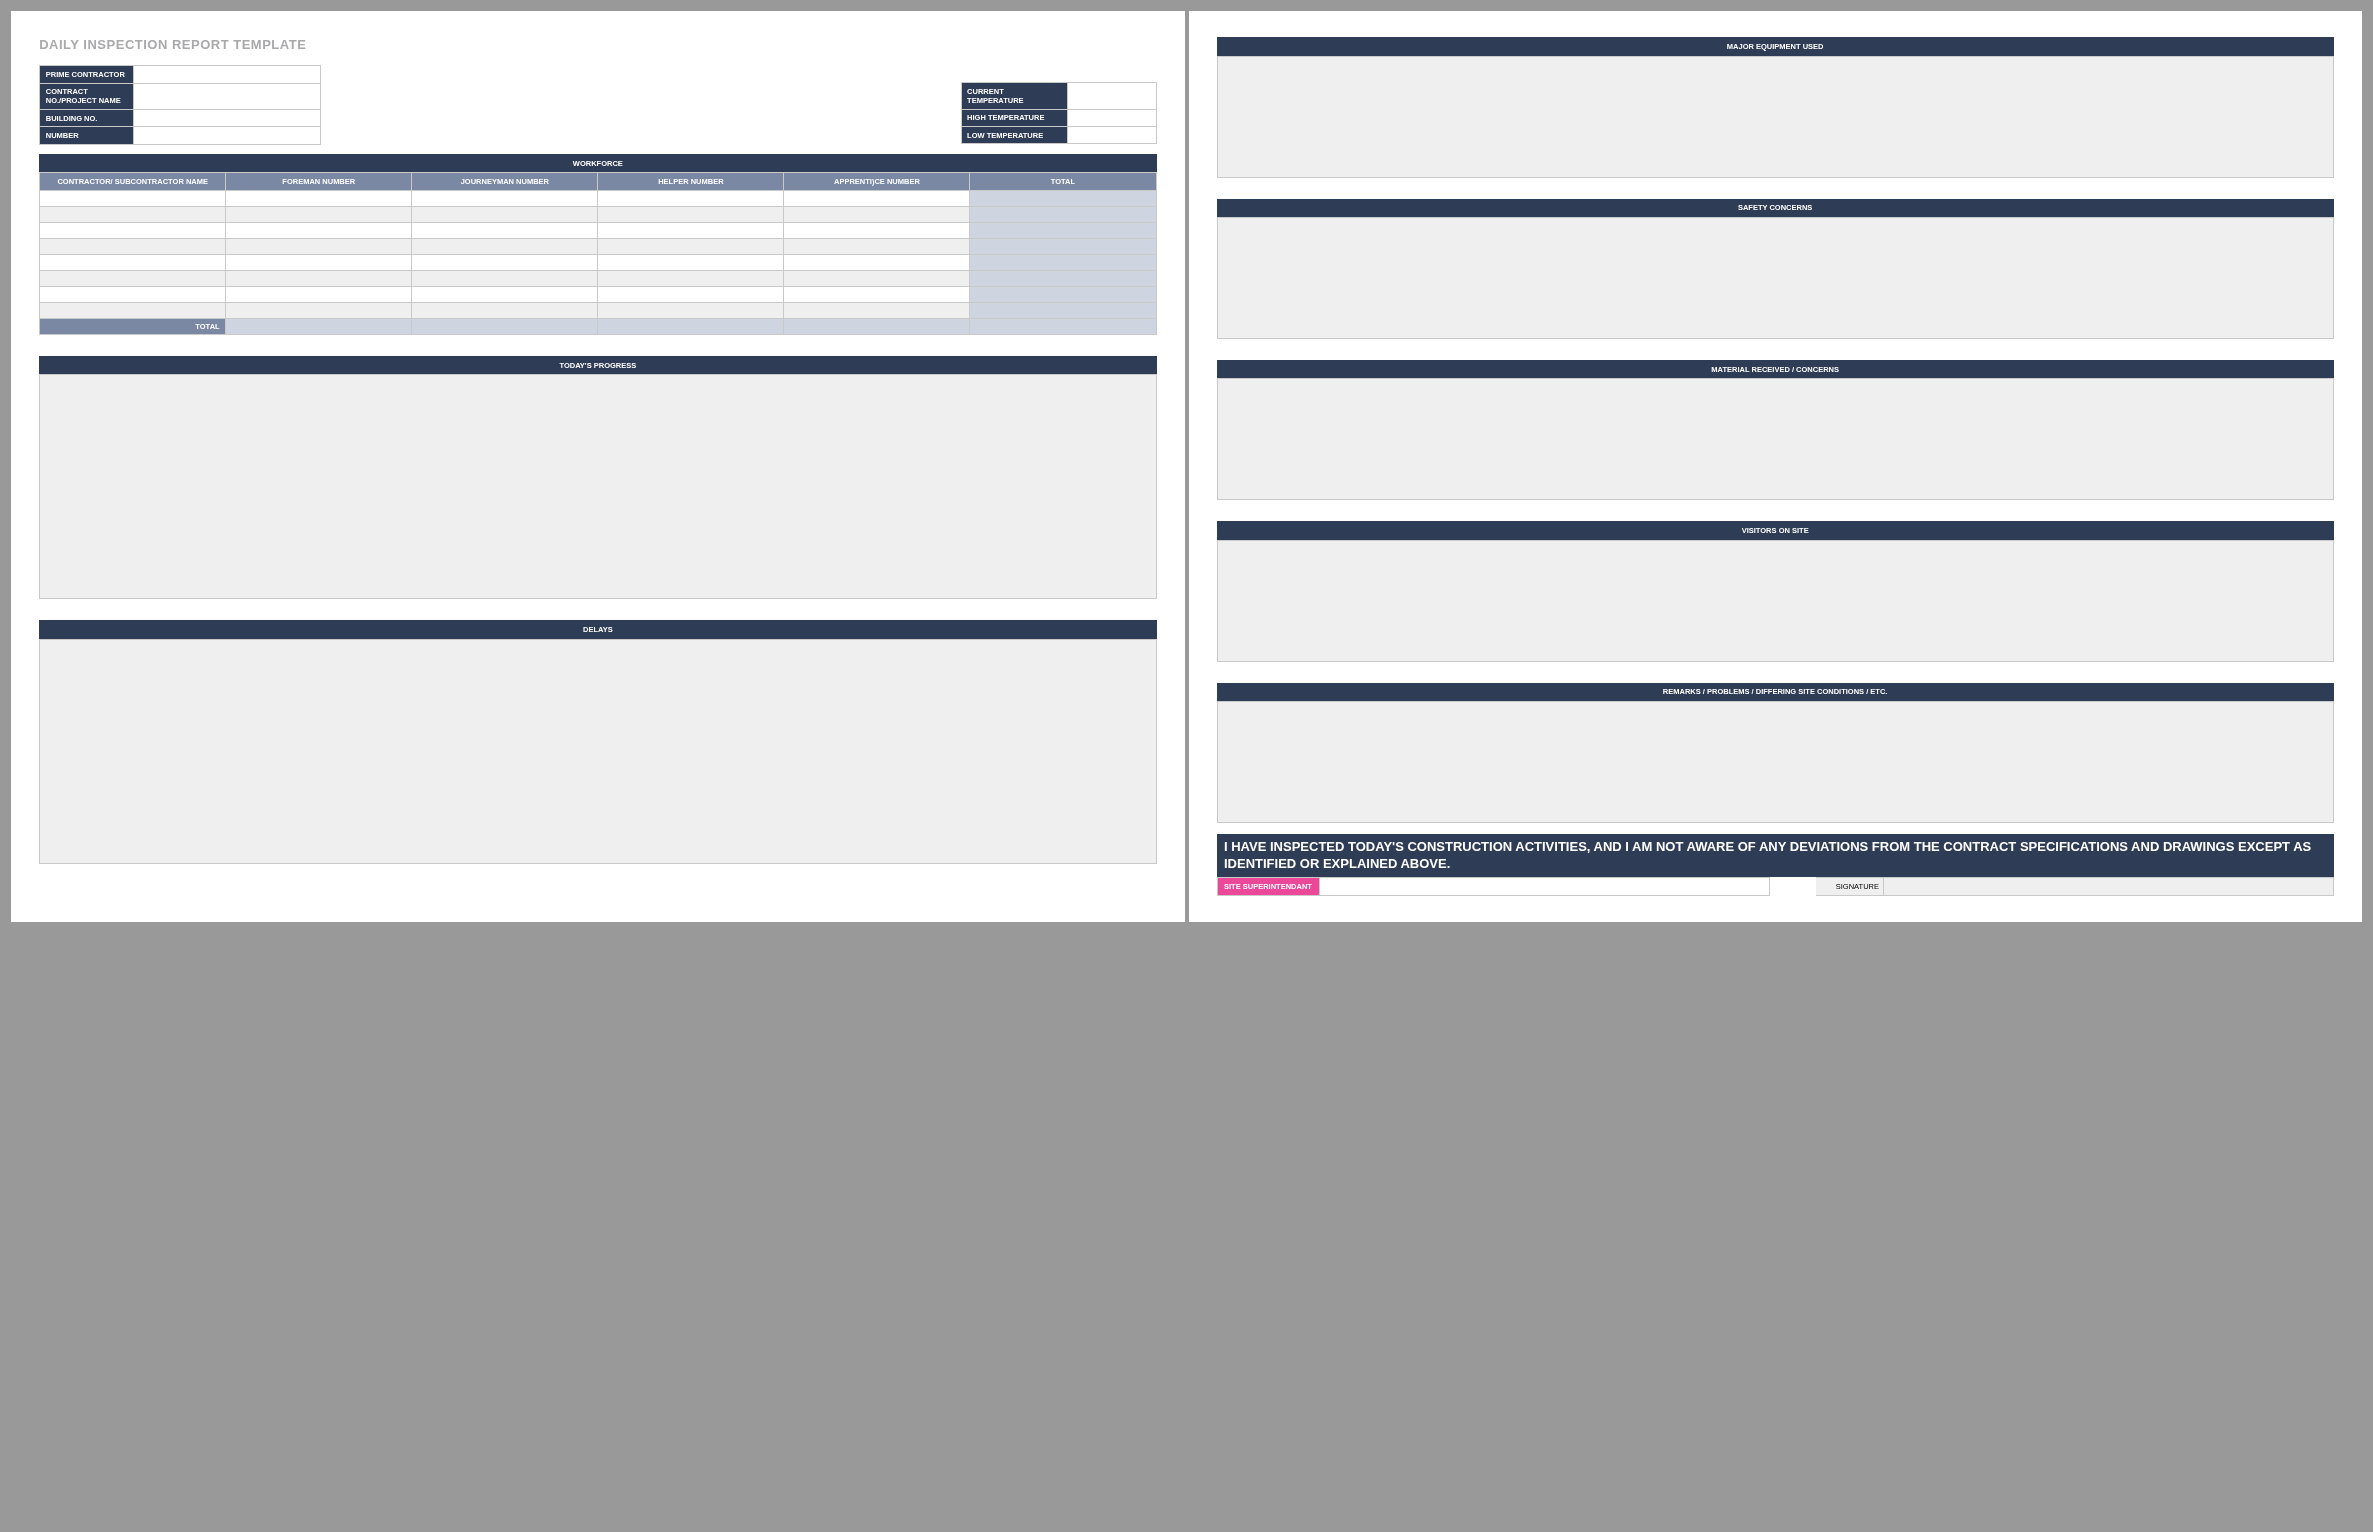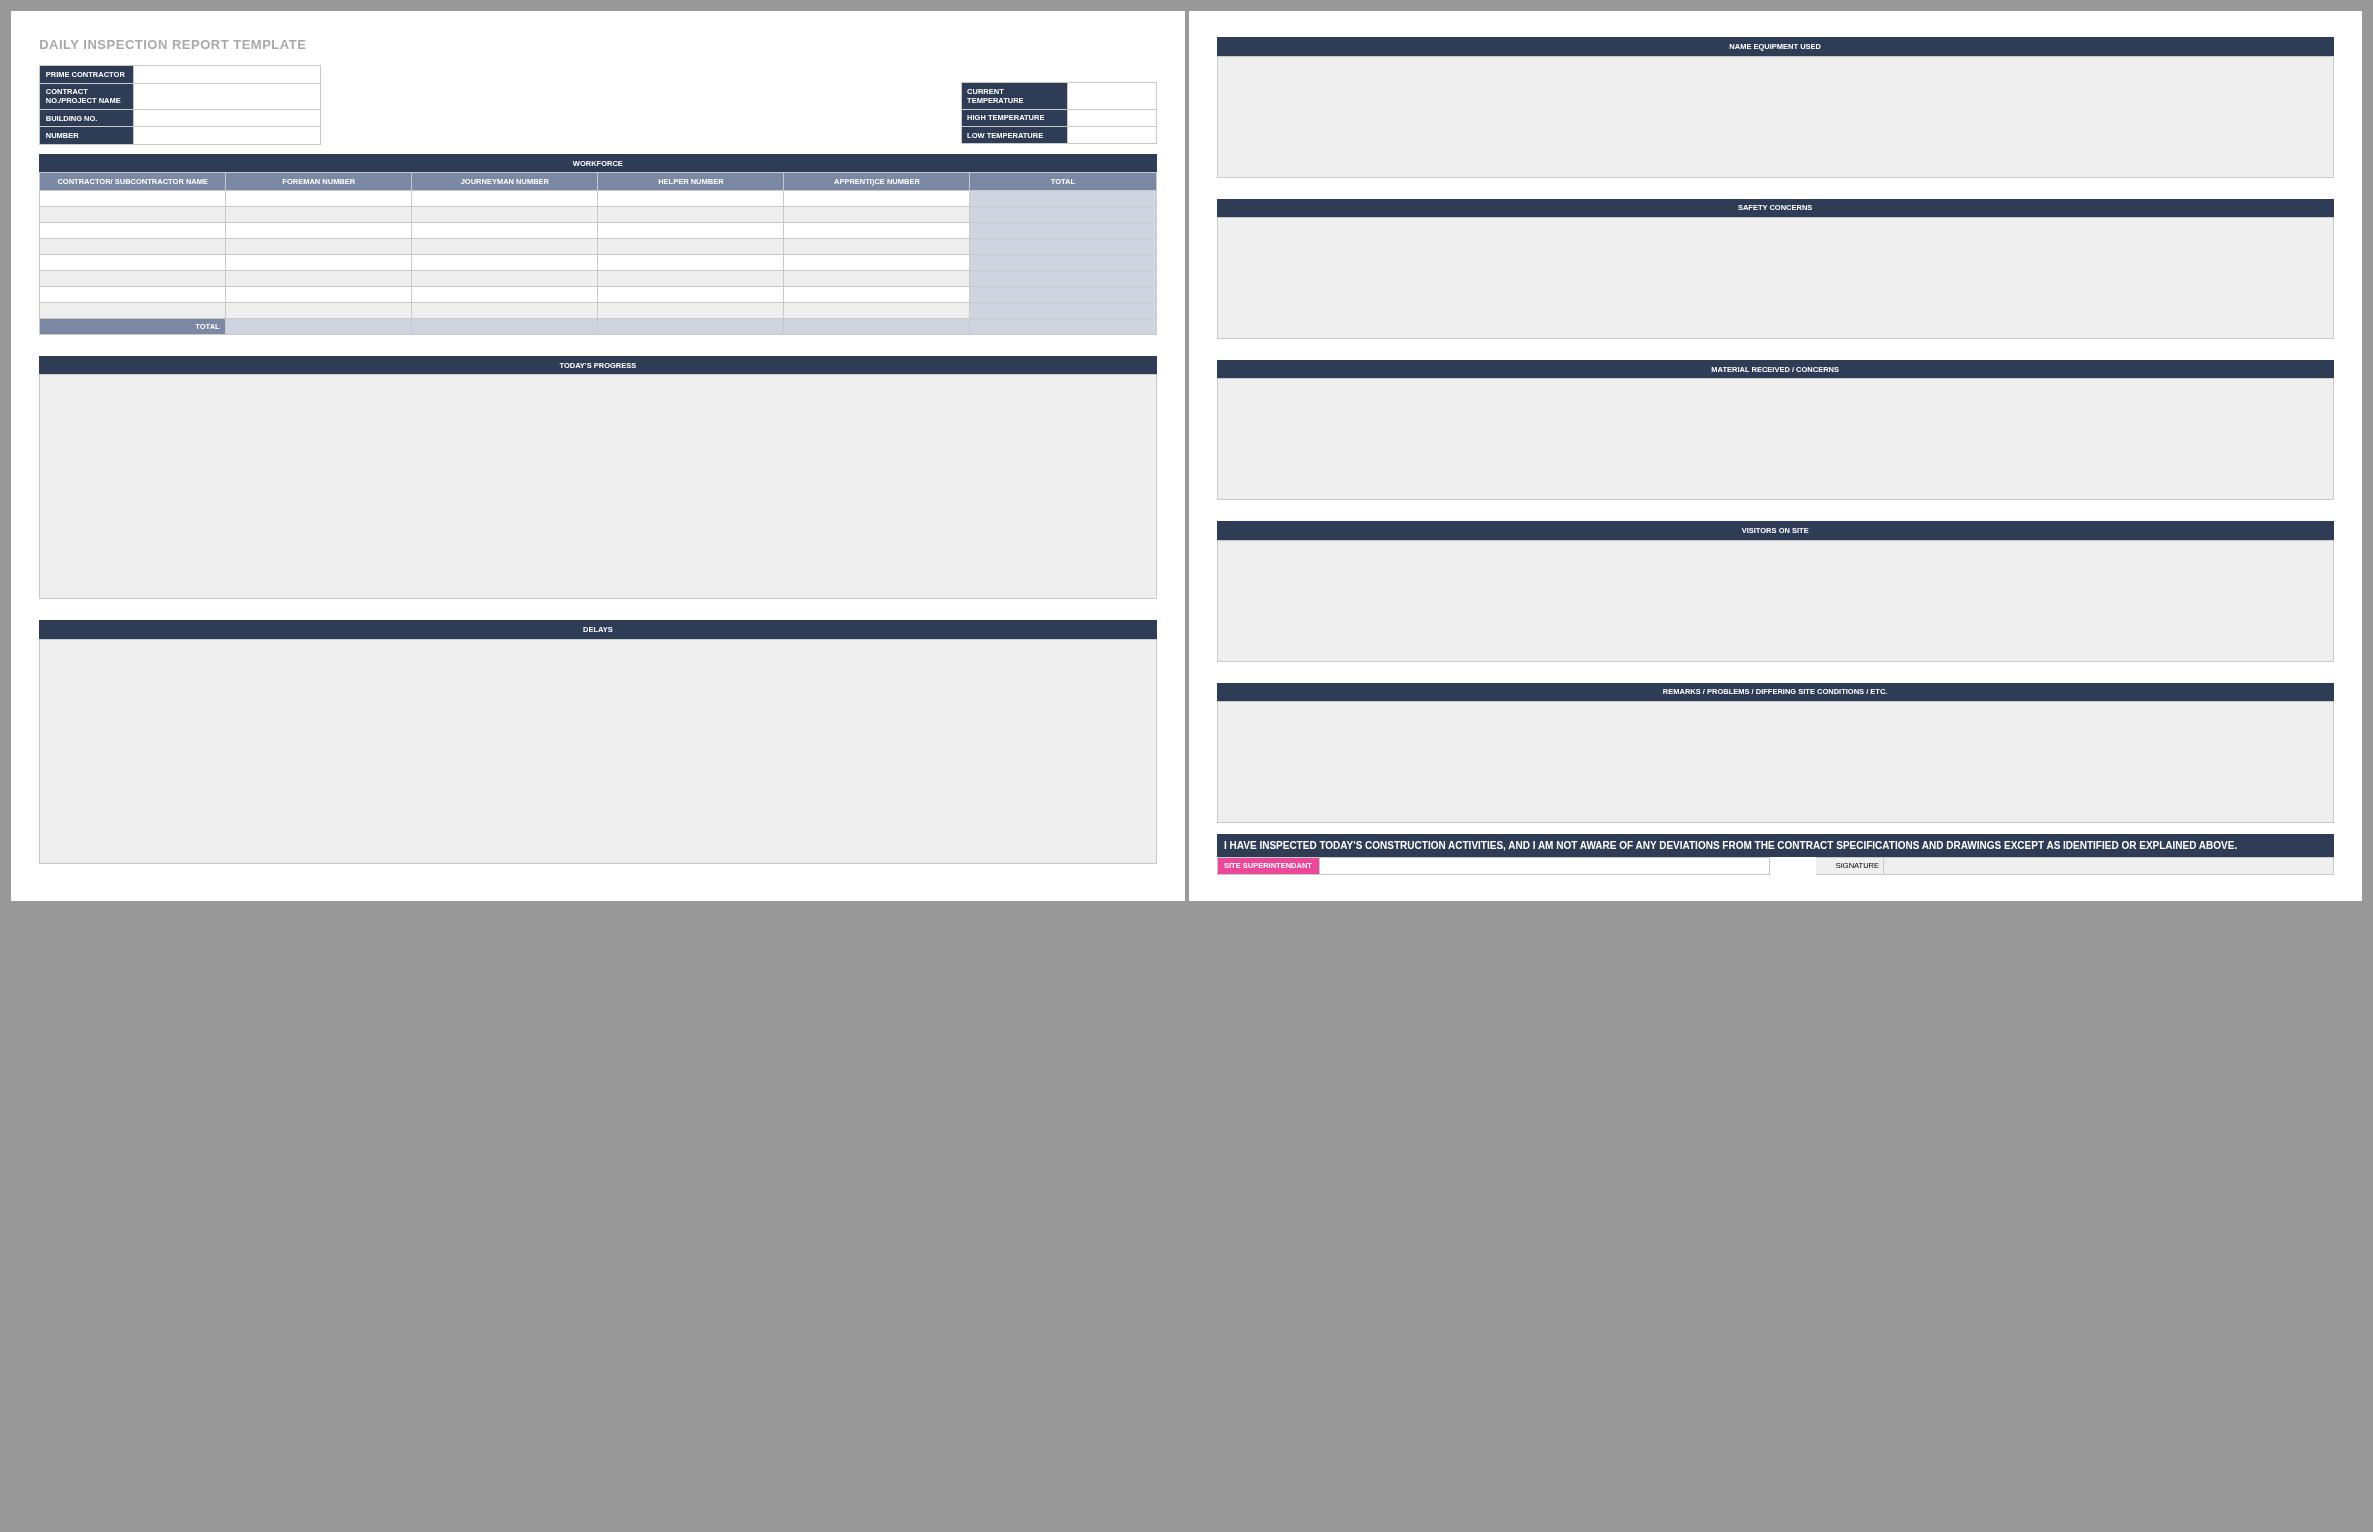--- a/index.html
+++ b/index.html
@@ -54,21 +54,21 @@
   .workforce tr.totalrow td { background: #cfd5e0; }
 
   .section { margin-top: 21px; }
   .big-box {
     background: #efefef; border: 0.9px solid #c9c9c9;
     min-height: 122px;
   }
   .big-box.tall { min-height: 225px; }
 
   .attest {
-    background: #2f3c55; color: #fff; font-size: 10px; font-weight: 700;
+    background: #2f3c55; color: #fff; font-size: 13px; font-weight: 700;
     padding: 4.7px 7.5px; line-height: 1.3; margin-top: 11.2px;
   }
   .sig-row { display: flex; }
   .sig-row .sk {
     background: #ec4899; color: #fff; font-weight: 700; text-align: center;
     font-size: 7.5px; padding: 3.7px 0; width: 103px; border: 0.9px solid #c9c9c9;
   }
   .sig-row .sv {
     flex: 1; border: 0.9px solid #c9c9c9; background: #fff; border-left: none;
   }
@@ -221,21 +221,21 @@
     </div>
 
     <div class="section">
       <div class="section-header">DELAYS</div>
       <div class="big-box tall"></div>
     </div>
   </div>
 
   <div class="page">
     <div class="section" style="margin-top:0;">
-      <div class="section-header">NAME EQUIPMENT USED</div>
+      <div class="section-header">MAJOR EQUIPMENT USED</div>
       <div class="big-box"></div>
     </div>
     <div class="section">
       <div class="section-header">SAFETY CONCERNS</div>
       <div class="big-box"></div>
     </div>
     <div class="section">
       <div class="section-header">MATERIAL RECEIVED / CONCERNS</div>
       <div class="big-box"></div>
     </div>

